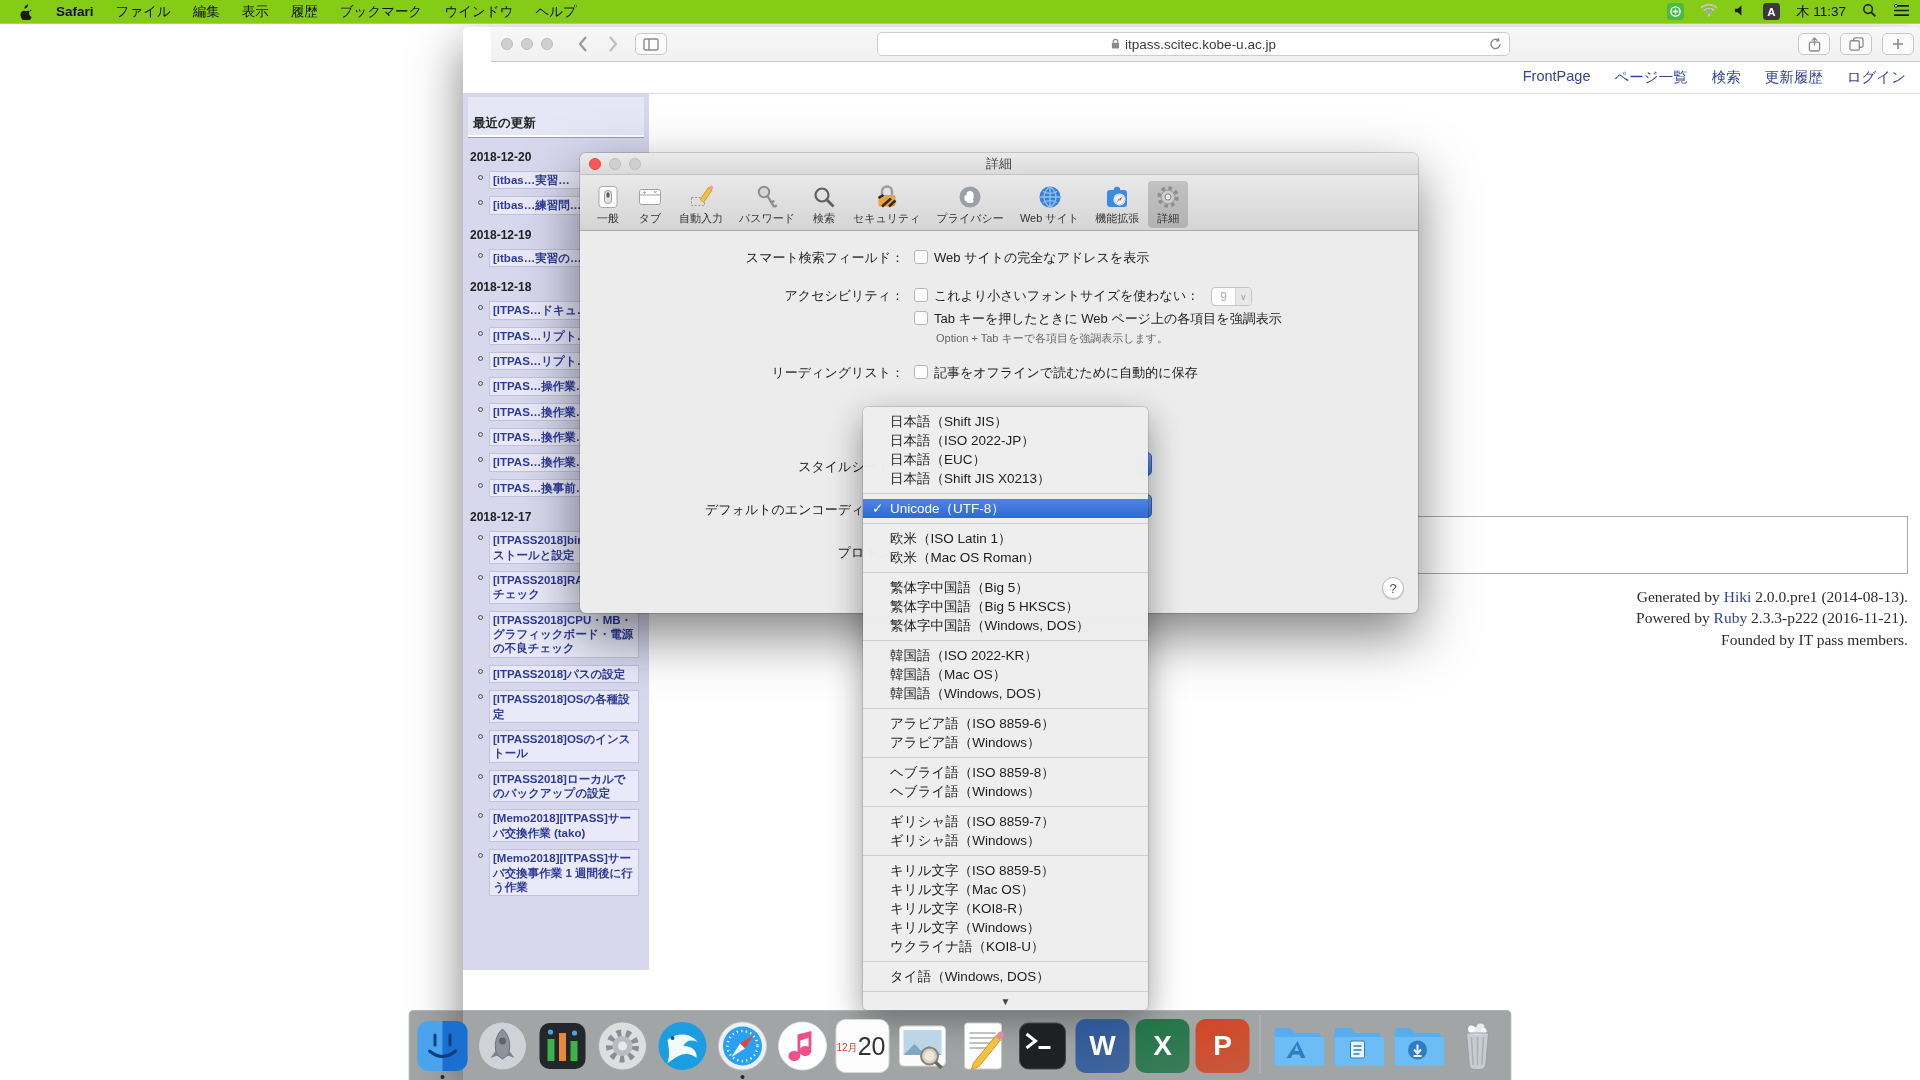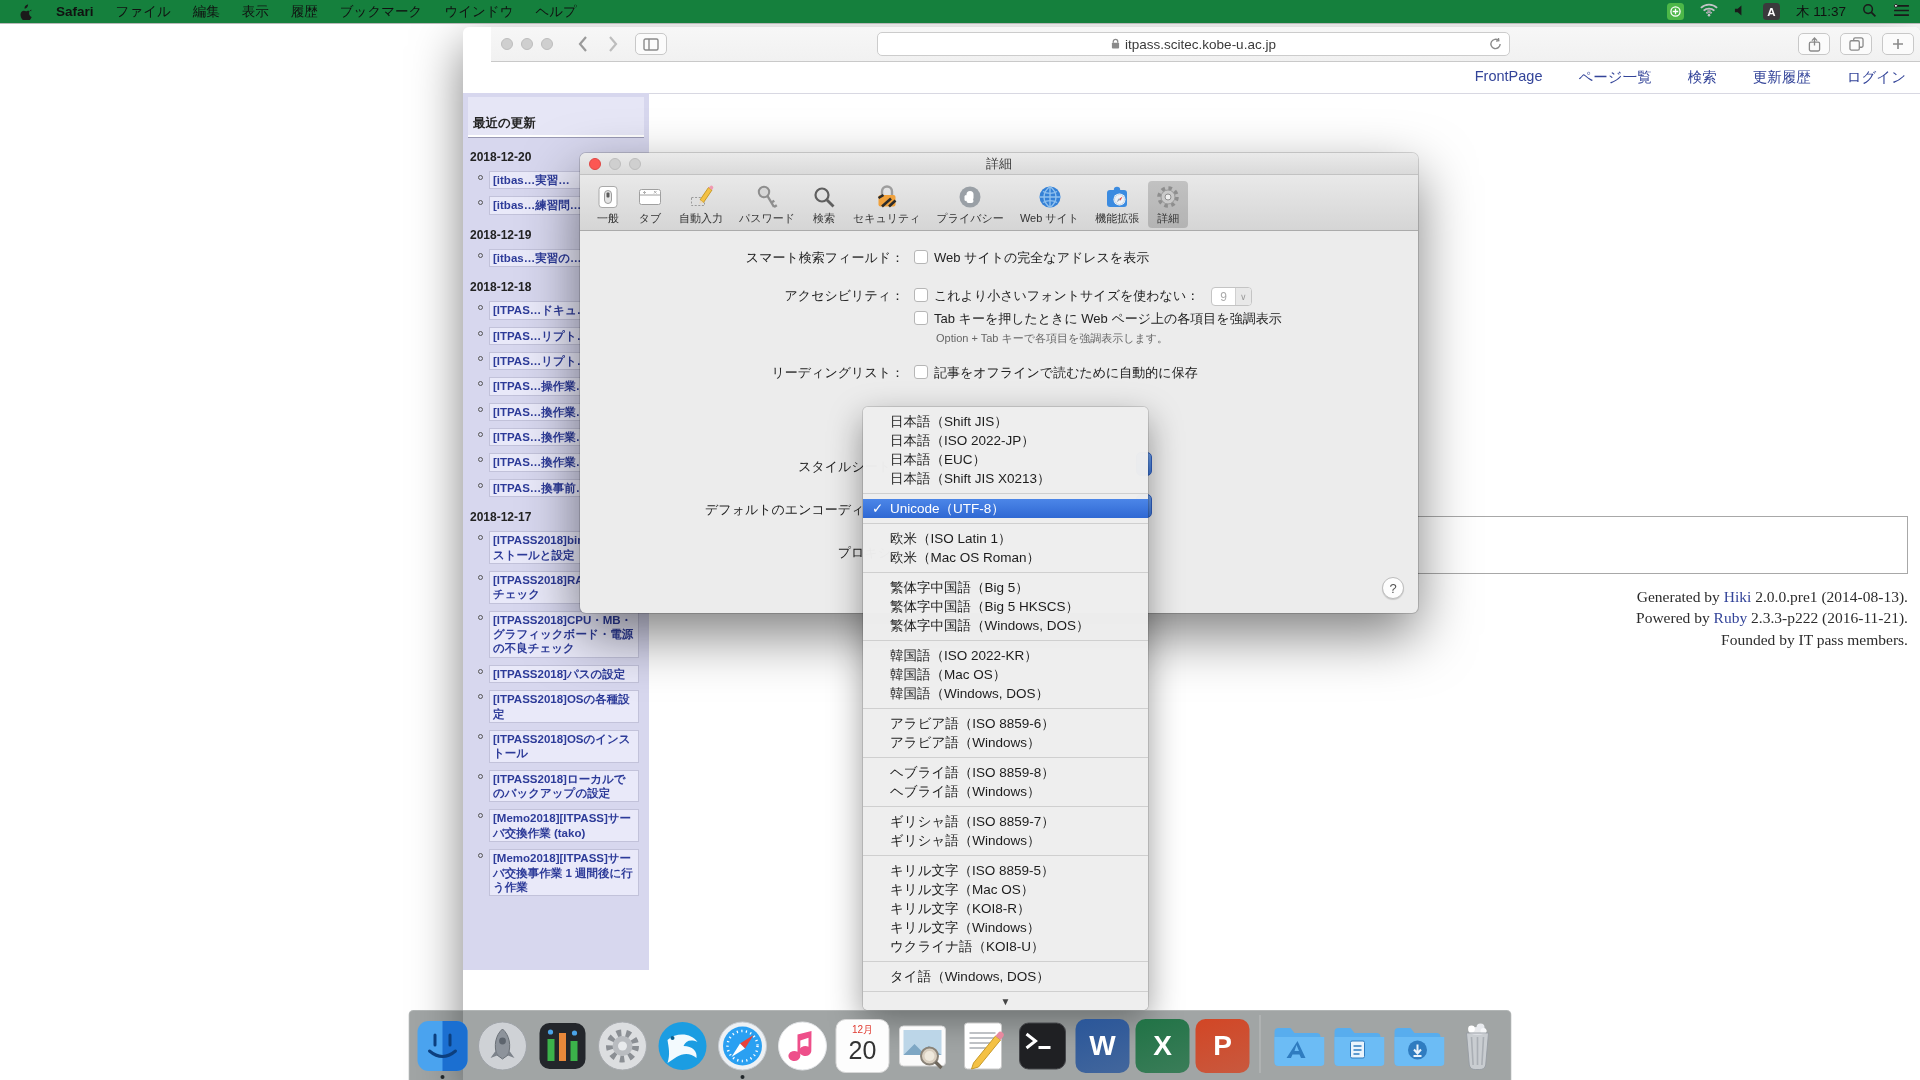--- a/index.html
+++ b/index.html
@@ -6,21 +6,21 @@
   html,body { width:1920px; height:1080px; overflow:hidden; }
   body { font-family:"Liberation Sans","DejaVu Sans",sans-serif; }
   #screen { position:relative; width:1920px; height:1080px; overflow:hidden;
     background:
       radial-gradient(420px 520px at 90px 330px, rgba(244,168,90,.95), rgba(205,120,55,.55) 55%, transparent 75%),
       radial-gradient(500px 700px at 300px 180px, rgba(160,150,145,.55), transparent 70%),
       radial-gradient(300px 420px at 40px 640px, rgba(90,70,50,.6), transparent 75%),
       linear-gradient(178deg,#8a8d92 0%,#9b8a78 15%,#b9835 5 30%,#b98355 30%,#8f6a4a 45%,#57534a 60%,#3a443e 75%,#2c3832 90%,#27332d 100%);
   }
   
-  #menubar { position:absolute; top:0; left:0; right:0; height:24px; background:#15803d;
+  #menubar { position:absolute; top:0; left:0; right:0; height:24px; background:#84cc16;
     border-bottom:1px solid #b9b9b9; display:flex; align-items:center; padding:0 10px; z-index:90;
     font-size:13.5px; color:#111; }
   #menubar .mleft { display:flex; align-items:center; gap:0; }
   #menubar .mitem { padding:0 11px; }
   #menubar .mitem.app { font-weight:bold; }
   #menubar .apple { padding:0 12px 0 8px; display:flex; align-items:center; }
   #menubar .mright { margin-left:auto; display:flex; align-items:center; gap:16px; }
   .mb-badge-a { width:17px; height:17px; background:#3a3a3c; border-radius:3.5px; color:#fff;
      font-size:11.5px; font-weight:bold; display:flex; align-items:center; justify-content:center; }
   .mb-green { width:17px; height:17px; background:#4db748; border-radius:3.5px; display:flex; align-items:center; justify-content:center; }
@@ -36,21 +36,21 @@
   .navbtn { width:28px; height:22px; display:flex; align-items:center; justify-content:center; color:#9a9a9a; }
   .boxbtn { width:32px; height:22px; border:1px solid #c8c8c8; border-radius:5px; background:#fbfbfb;
      display:flex; align-items:center; justify-content:center; color:#8a8a8a; }
   #urlfield { position:absolute; left:414px; top:5px; width:633px; height:24px; background:#fff;
      border:1px solid #ccc; border-radius:5px; display:flex; align-items:center; justify-content:center;
      gap:5px; font-size:13.5px; color:#3a3a3a; }
   #urlfield .reload { position:absolute; right:7px; top:4px; color:#8a8a8a; }
   .rightbtns { position:absolute; right:6px; top:6px; display:flex; gap:10px; }
   
   #page { position:absolute; top:35px; left:0; right:0; bottom:0; background:#fff; }
-  #navlinks { position:absolute; top:6px; right:14px; display:flex; gap:36px; font-size:14.5px; }
+  #navlinks { position:absolute; top:6px; right:14px; display:flex; gap:24px; font-size:14.5px; }
   #navlinks a { color:#334499; text-decoration:none; }
   .page-hr { position:absolute; top:31px; left:0; right:0; border-top:1px solid #d8d8e2; }
   #pagetitle { position:absolute; left:204px; top:46px; font-size:30px; font-weight:bold; color:#45596c; }
   #sidebar { position:absolute; left:0; top:31px; width:186px; height:877px; background:#d7d7ee;
      padding:4px 5px; font-size:11.5px; color:#222; overflow:hidden; }
   #sidebar .sbheader { font-weight:bold; font-size:12.5px; background:#e6e6f6; padding:18px 5px 3px;
      border-bottom:2px solid #fff; box-shadow:0 1px 0 #9a9ab5; margin-bottom:6px; }
   .sbdate { font-weight:bold; font-size:12px; margin:13px 2px 7px; }
   .sbitem { display:flex; margin:0 0 7px 10px; }
   .sbitem .bullet { width:5px; height:5px; border:1.5px solid #555; border-radius:50%; margin:4px 6px 0 0; flex:none; }
@@ -107,21 +107,21 @@
      background:rgba(58,66,66,.48); border:1px solid rgba(255,255,255,.18); border-bottom:none;
      border-radius:5px 5px 0 0; display:flex; align-items:flex-end; padding:5px 6px 7px; gap:6px; z-index:80; }
   .dock-item { position:relative; width:54px; height:54px; flex:none; }
   .dock-item svg { display:block; }
   .run-dot { position:absolute; left:50%; bottom:-6px; transform:translateX(-50%);
      width:4px; height:4px; border-radius:50%; background:#20262a; }
   .dock-sep { width:1px; height:58px; background:rgba(255,255,255,.3); margin:0 4px; flex:none; }
   .di-office { width:54px; height:54px; border-radius:10px; display:flex; align-items:center;
      justify-content:center; color:#fff; font-weight:bold; font-size:28px; }
   .di-cal { width:54px; height:54px; border-radius:10px; background:#fdfdfd; border:1px solid #d8d8d8;
-     display:flex; flex-direction:column; align-items:center; overflow:hidden; }
+     display:flex; flex-direction:row; align-items:center; overflow:hidden; }
   .di-cal .month { font-size:10px; color:#e03a30; margin-top:3px; }
   .di-cal .day { font-size:25px; color:#333; line-height:1.05; }
 </style>
 </head>
 <body>
 
 <div id="screen">
 
   <div id="menubar">
     <div class="mleft">

